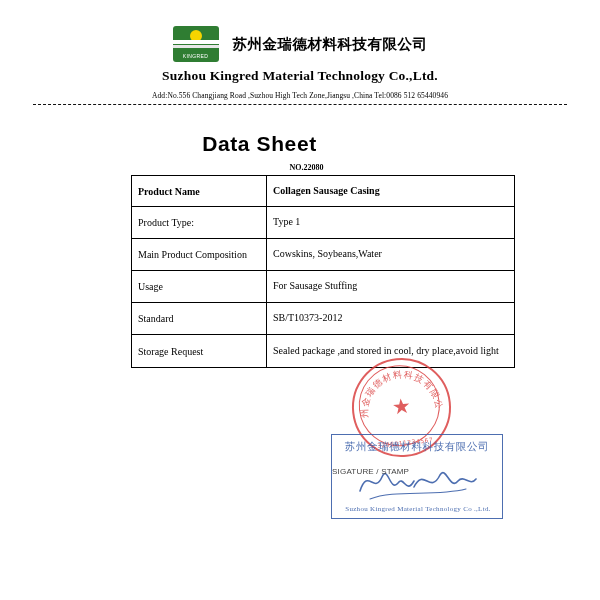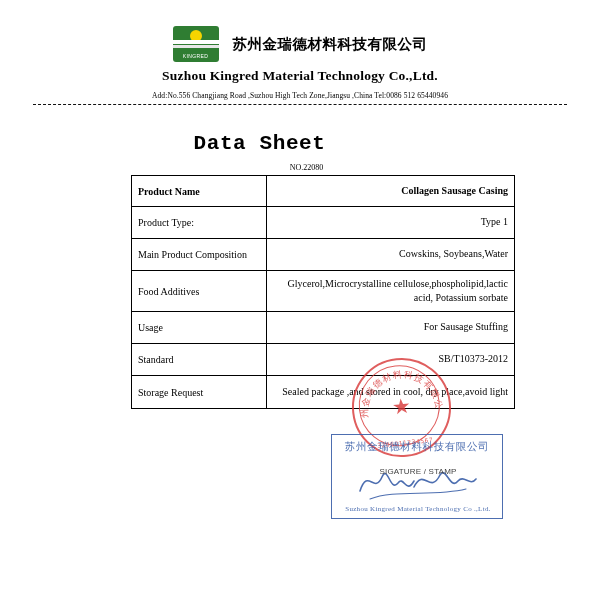--- a/index.html
+++ b/index.html
@@ -109,35 +109,36 @@
     height: 0;
   }
 
   
   .doc-title {
     position: absolute;
     top: 132px;
     left: 0;
     width: 519px;
     text-align: center;
-    font-family: Liberation Mono, monospace;
+    font-family: Liberation Sans, sans-serif;
     font-size: 21px;
     font-weight: bold;
     letter-spacing: .6px;
   }
   .doc-no {
     position: absolute;
     top: 163px;
     left: 0;
     width: 520px;
     text-align: center;
     font-family: "Liberation Serif", serif;
     font-size: 8px;
     padding-left: 93px;
     box-sizing: border-box;
+    font-weight: bold;
   }
 
   
   table.spec {
     position: absolute;
     top: 175px;
     left: 131px;
     width: 357px;
     border-collapse: collapse;
     table-layout: fixed;
@@ -148,21 +149,21 @@
     font-family: "Liberation Serif", serif;
     padding: 0 6px;
     vertical-align: middle;
   }
   td.k {
     width: 122px;
     height: 31px;
   }
   td.v {
     width: 235px;
-    text-align: right;
+    text-align: left;
     line-height: 1.45;
   }
   tr.head td {
     font-weight: bold;
     height: 30px;
   }
   tr.r-additives td { height: 40px; }
   tr.r-storagelife td { height: 45px; }
   tr.r-storagereq td { height: 32px; }
 
@@ -244,21 +245,20 @@
     text-align: center;
     font-family: "Liberation Serif", serif;
     font-size: 7px;
     letter-spacing: .3px;
   }
   .sig-stamp .label {
     position: absolute;
     left: 0;
     top: 32px;
     width: 172px;
-    text-align: center;
     font-family: "Liberation Sans", sans-serif;
     font-size: 8px;
     letter-spacing: .2px;
     color: #2b2b2b;
   }
   .sig-stamp .scribble {
     position: absolute;
     left: 22px;
     top: 26px;
     width: 128px;
@@ -296,24 +296,20 @@
         <td class="v">Collagen Sausage Casing</td>
       </tr>
       <tr>
         <td class="k">Product Type:</td>
         <td class="v">Type 1</td>
       </tr>
       <tr>
         <td class="k">Main Product Composition</td>
         <td class="v">Cowskins, Soybeans,Water</td>
       </tr>
-      <tr class="r-additives">
-        <td class="k">Food Additives</td>
-        <td class="v">Glycerol,Microcrystalline cellulose,phospholipid,lactic acid, Potassium sorbate</td>
-      </tr>
       <tr>
         <td class="k">Usage</td>
         <td class="v">For Sausage Stuffing</td>
       </tr>
       <tr>
         <td class="k">Standard</td>
         <td class="v">SB/T10373-2012</td>
       </tr>
       <tr class="r-storagereq">
         <td class="k">Storage Request</td>

